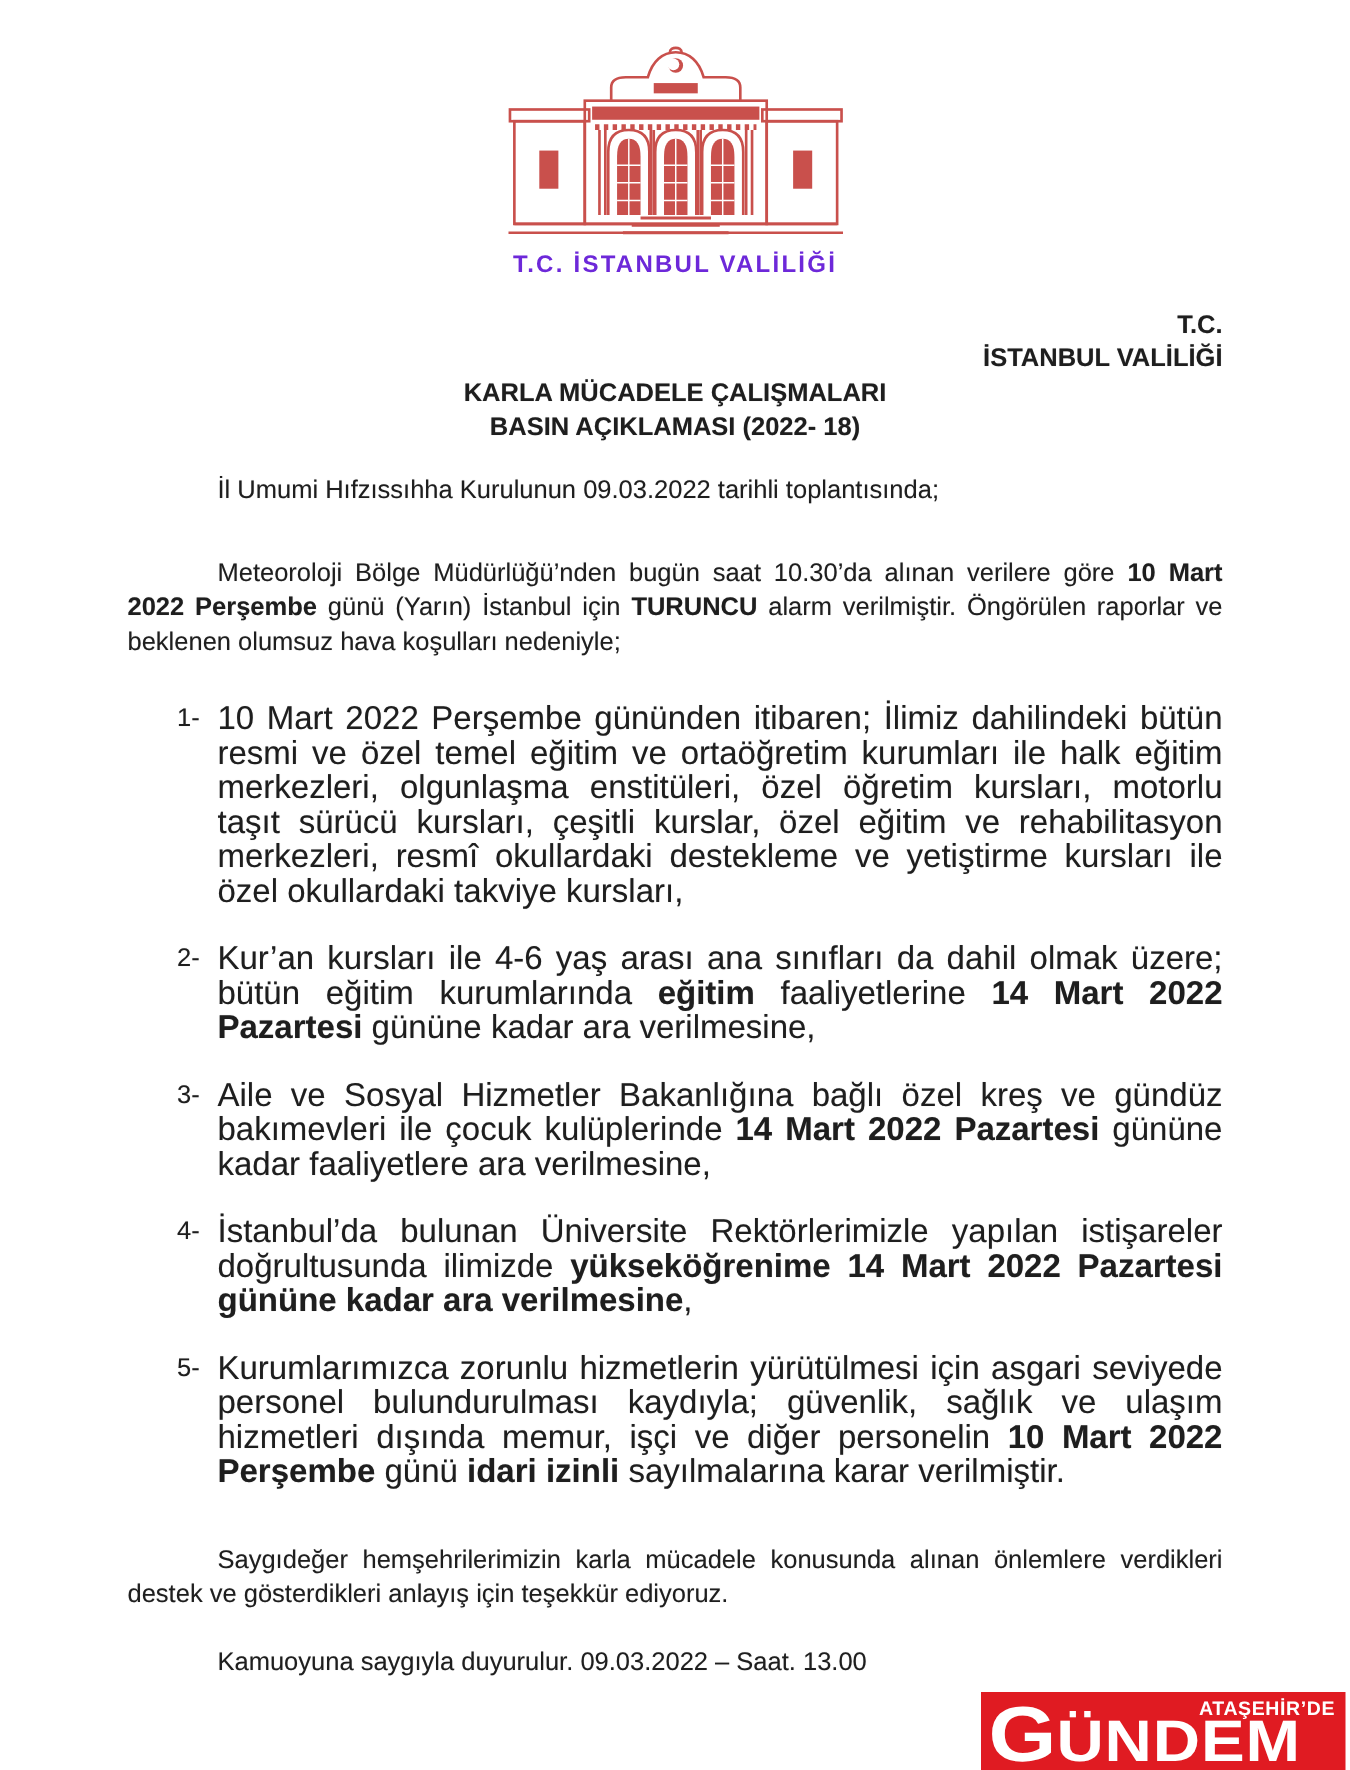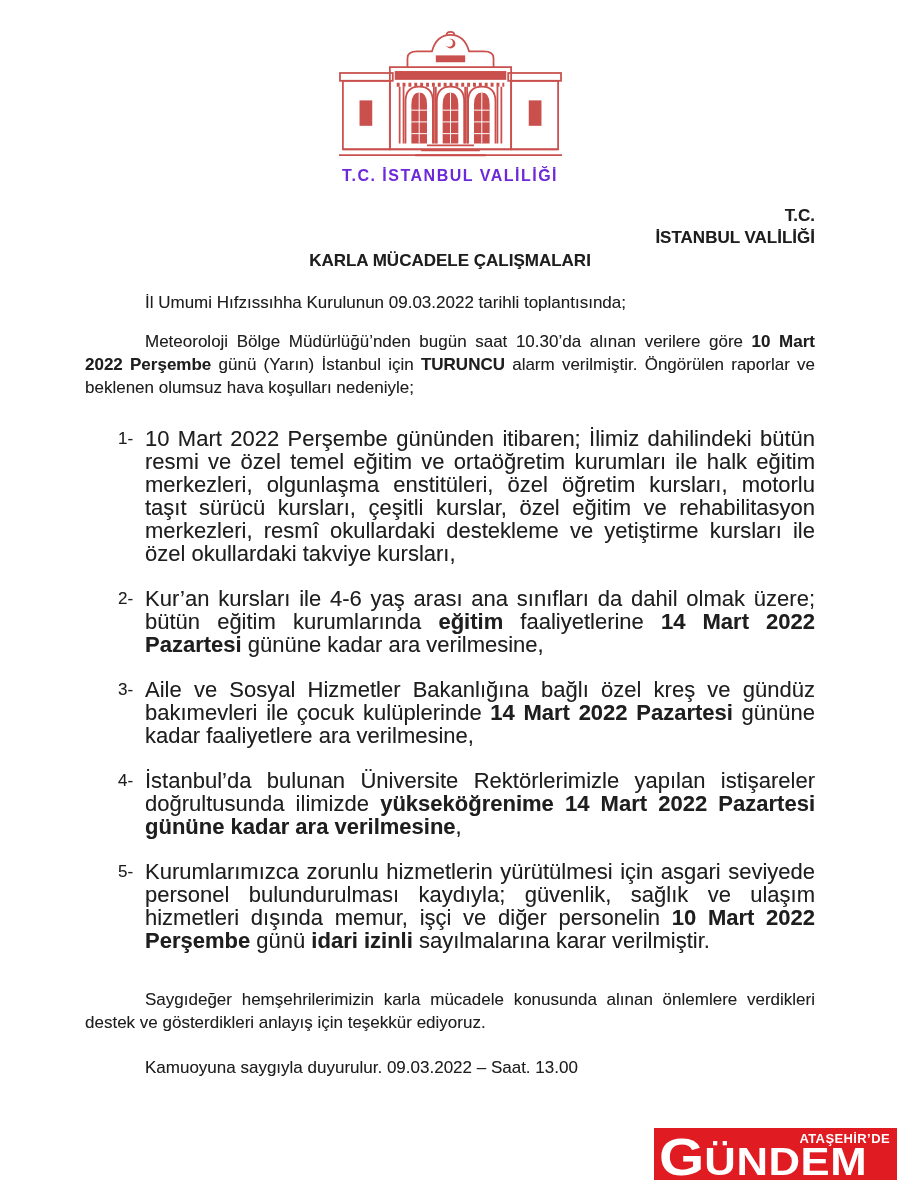--- a/index.html
+++ b/index.html
@@ -28,21 +28,21 @@
   }
 
   
   .gov-header { text-align: right; font-weight: bold; font-size: 17px; line-height: 22px; margin-top: 20px; }
   .doc-title  { text-align: center; font-weight: bold; font-size: 17px; line-height: 23px; }
 
   
   .para { font-size: 17px; line-height: 23px; text-align: justify; }
   .indent { text-indent: 60px; }
   .p-intro   { margin-top: 19px; text-align: left; }
-  .p-meteo   { margin-top: 16px; }
+  .p-meteo   { margin-top: 32px; }
   .p-closing { margin-top: 36px; }
   .p-footer  { margin-top: 22px; text-align: left; }
   .b { font-weight: bold; }
 
   
   .list { margin-top: 28px; }
   .list-item { display: flex; margin-bottom: 22px; }
   .item-num  { flex: none; width: 27px; margin-left: 33px; font-size: 17px; line-height: 23px; }
   .item-text { flex: 1; font-size: 22px; line-height: 23px; text-align: justify; }
 
@@ -143,20 +143,21 @@
     <div class="logo-caption">T.C. İSTANBUL VALİLİĞİ</div>
   </div>
 
   <div class="gov-header">
     <div>T.C.</div>
     <div>İSTANBUL VALİLİĞİ</div>
   </div>
 
   <div class="doc-title">
     <div>KARLA MÜCADELE ÇALIŞMALARI</div>
+    <div>BASIN AÇIKLAMASI (2022- 18)</div>
   </div>
 
   <p class="para indent p-intro"><span>İl Umumi Hıfzıssıhha Kurulunun 09.03.2022 tarihli toplantısında;</span></p>
 
   <p class="para indent p-meteo"><span>Meteoroloji Bölge Müdürlüğü’nden bugün saat 10.30’da alınan verilere göre </span><span class="b">10 Mart 2022 Perşembe</span><span> günü (Yarın) İstanbul için </span><span class="b">TURUNCU</span><span> alarm verilmiştir. Öngörülen raporlar ve beklenen olumsuz hava koşulları nedeniyle;</span></p>
 
   <div class="list">
     <div class="list-item">
       <span class="item-num">1-</span>
       <span class="item-text"><span>10 Mart 2022 Perşembe gününden itibaren; İlimiz dahilindeki bütün resmi ve özel temel eğitim ve ortaöğretim kurumları ile halk eğitim merkezleri, olgunlaşma enstitüleri, özel öğretim kursları, motorlu taşıt sürücü kursları, çeşitli kurslar, özel eğitim ve rehabilitasyon merkezleri, resmî okullardaki destekleme ve yetiştirme kursları ile özel okullardaki takviye kursları,</span></span>

